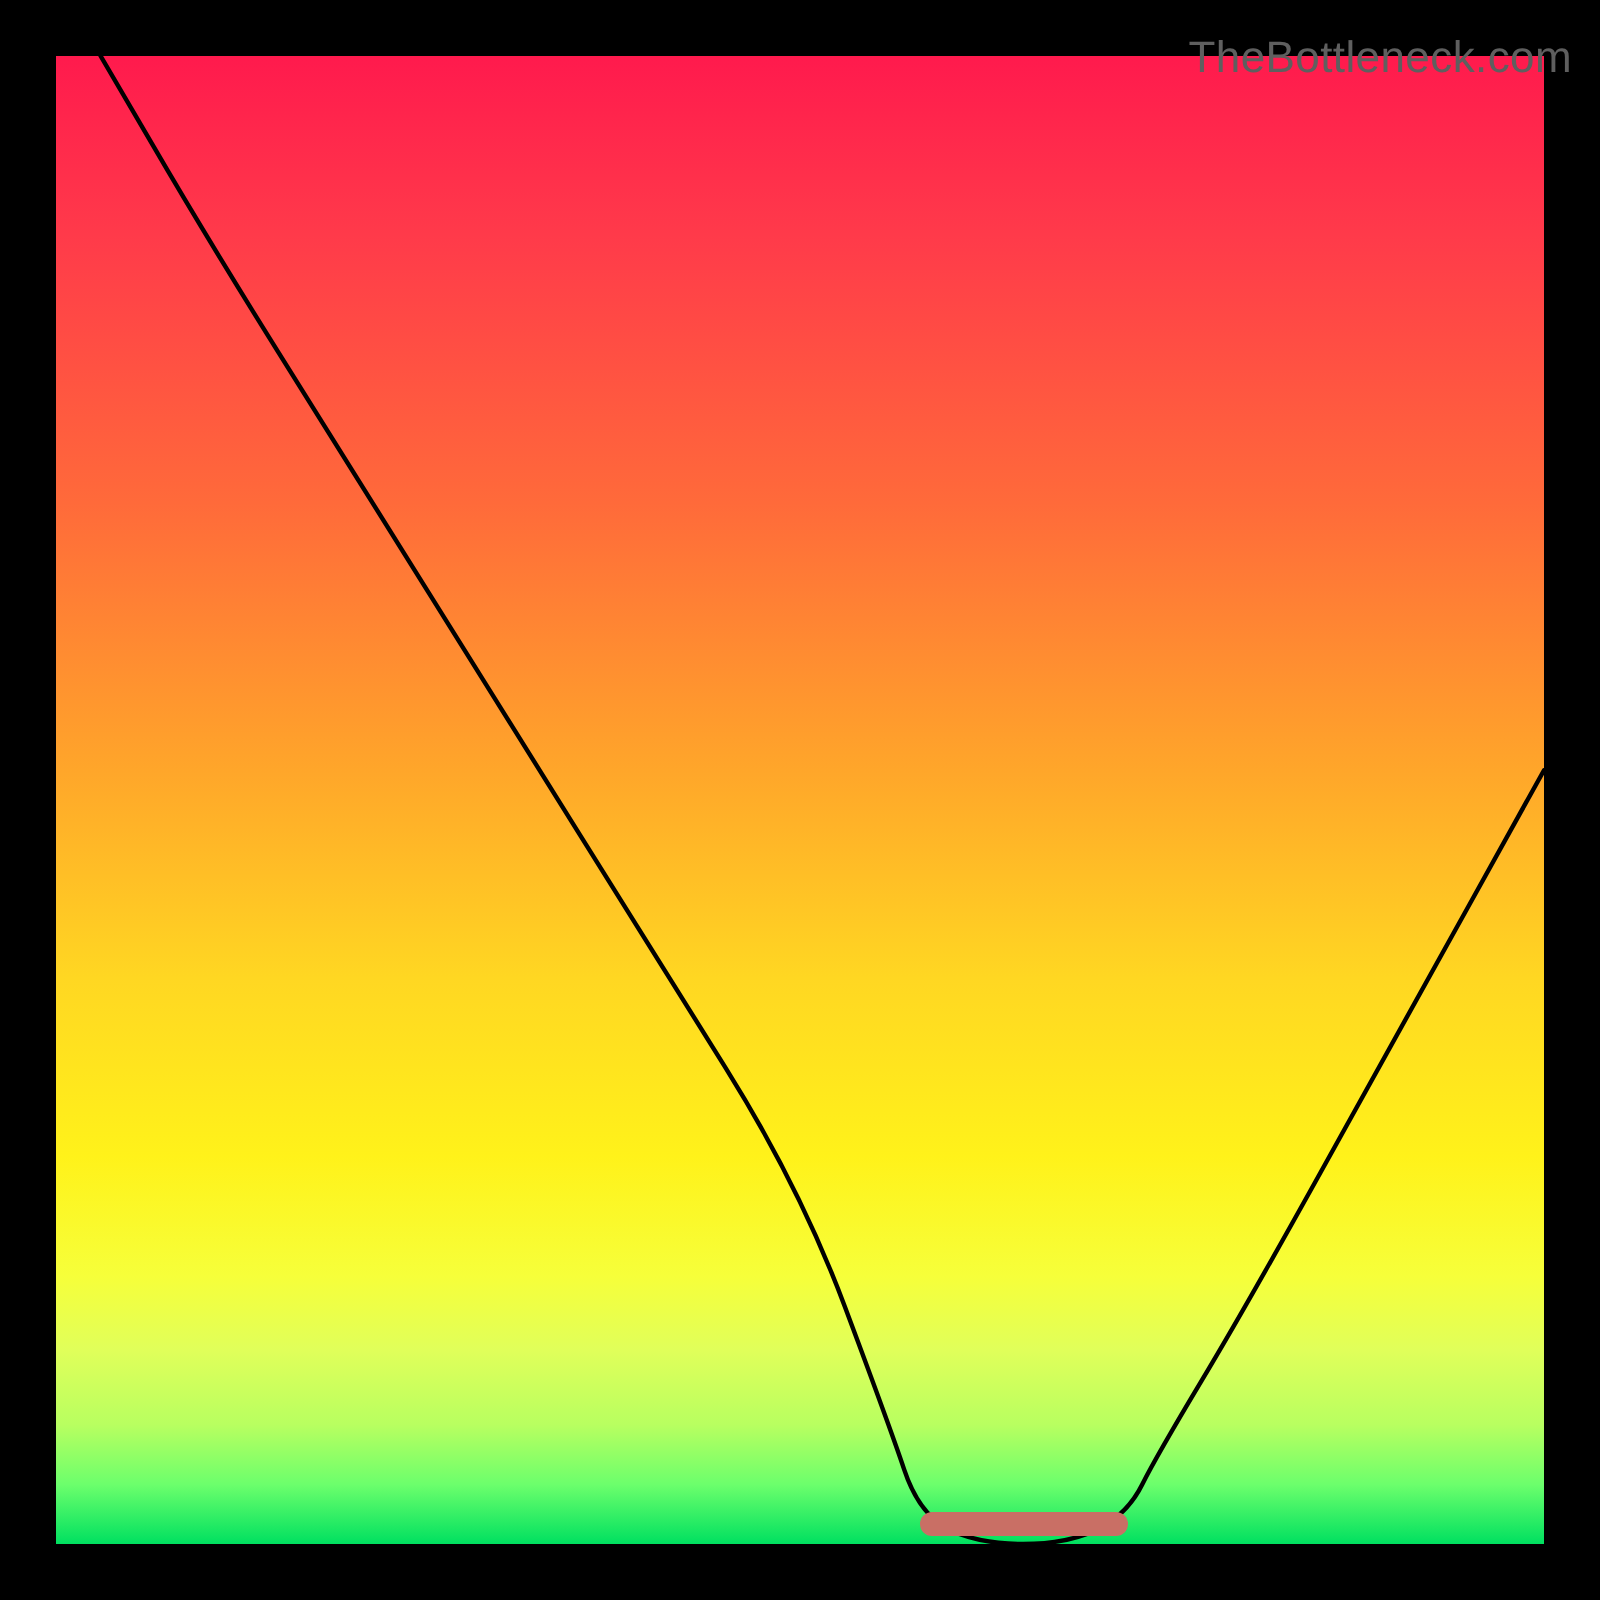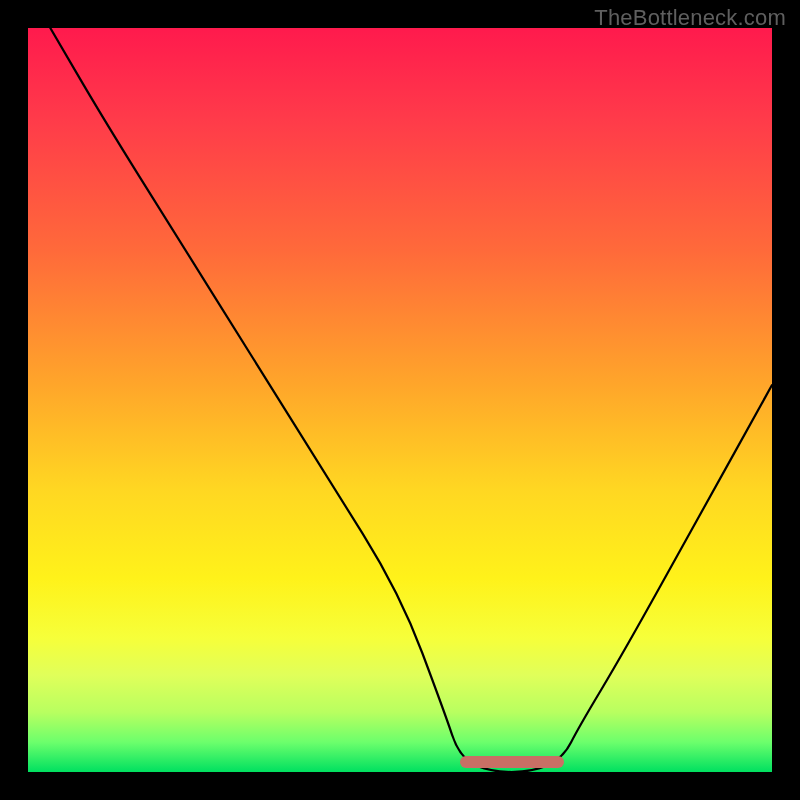--- a/index.html
+++ b/index.html
@@ -12,21 +12,21 @@
     font-family: Arial, Helvetica, sans-serif;
   }
   .frame {
     position: relative;
     width: 800px;
     height: 800px;
     background: #000;
   }
   .watermark {
     position: absolute;
-    top: 5px;
+    top: 16px;
     right: 14px;
     color: #5f5f5f;
     font-size: 22px;
     font-weight: 500;
     letter-spacing: 0.2px;
     z-index: 10;
   }
   
   .plot {
     position: absolute;

